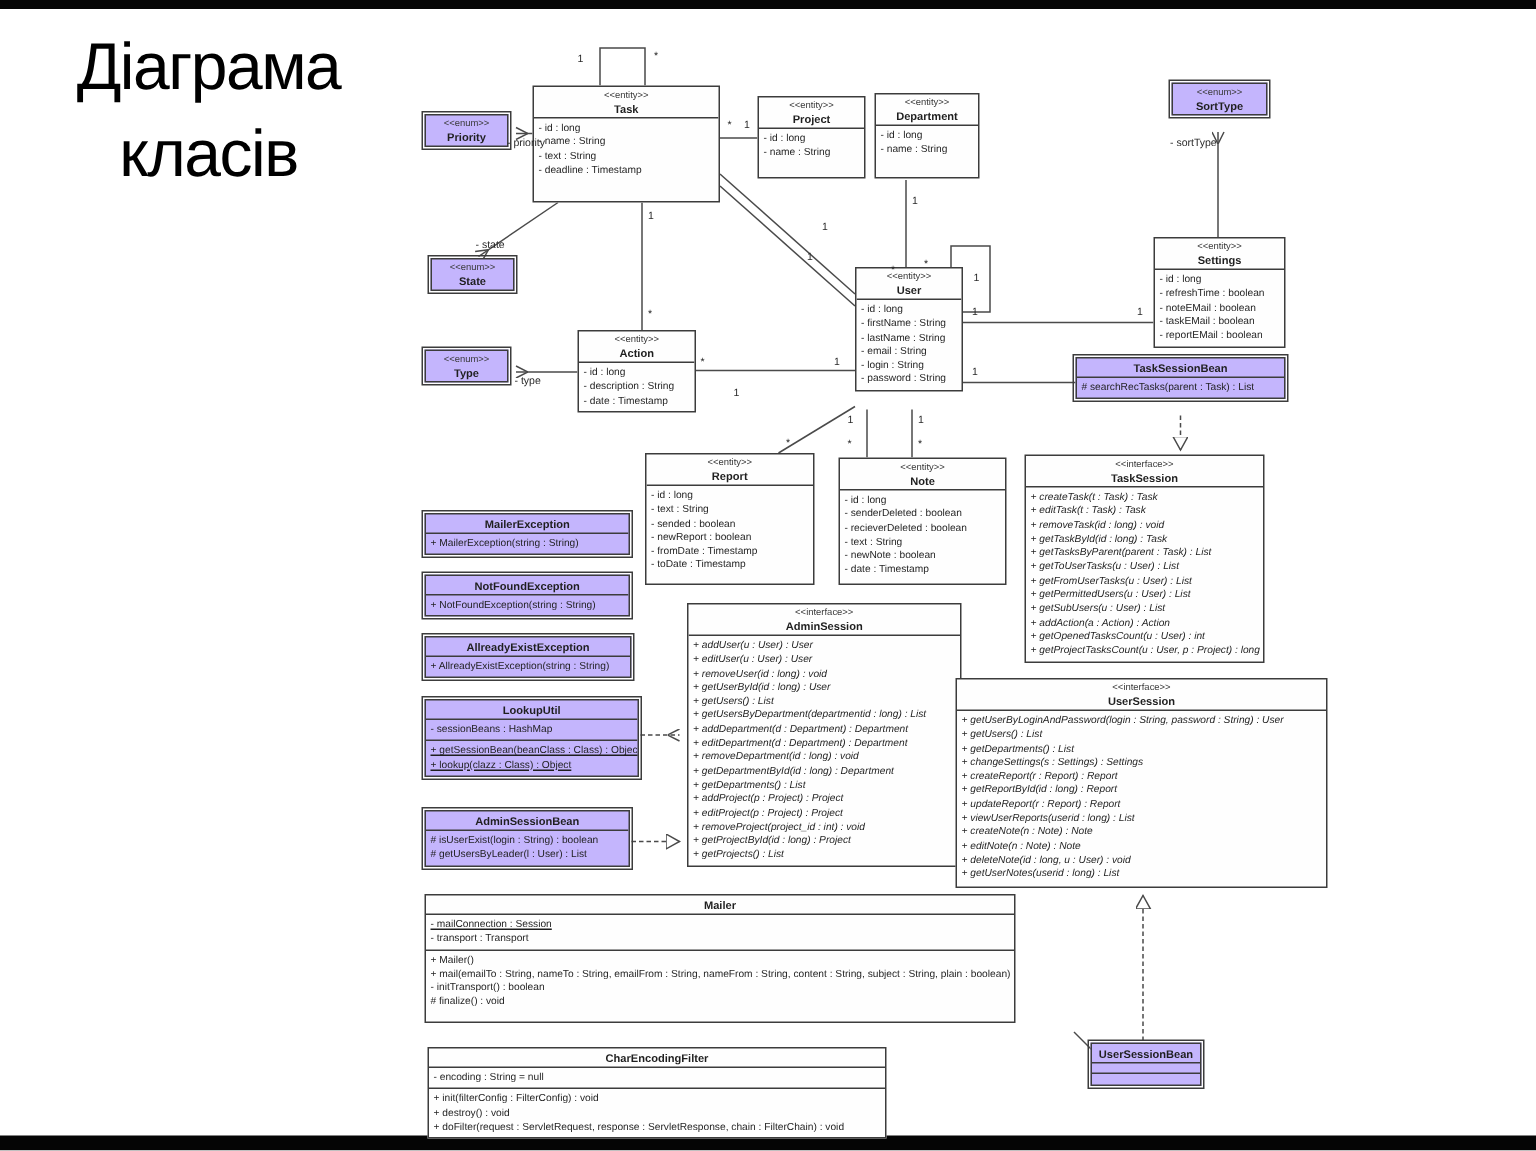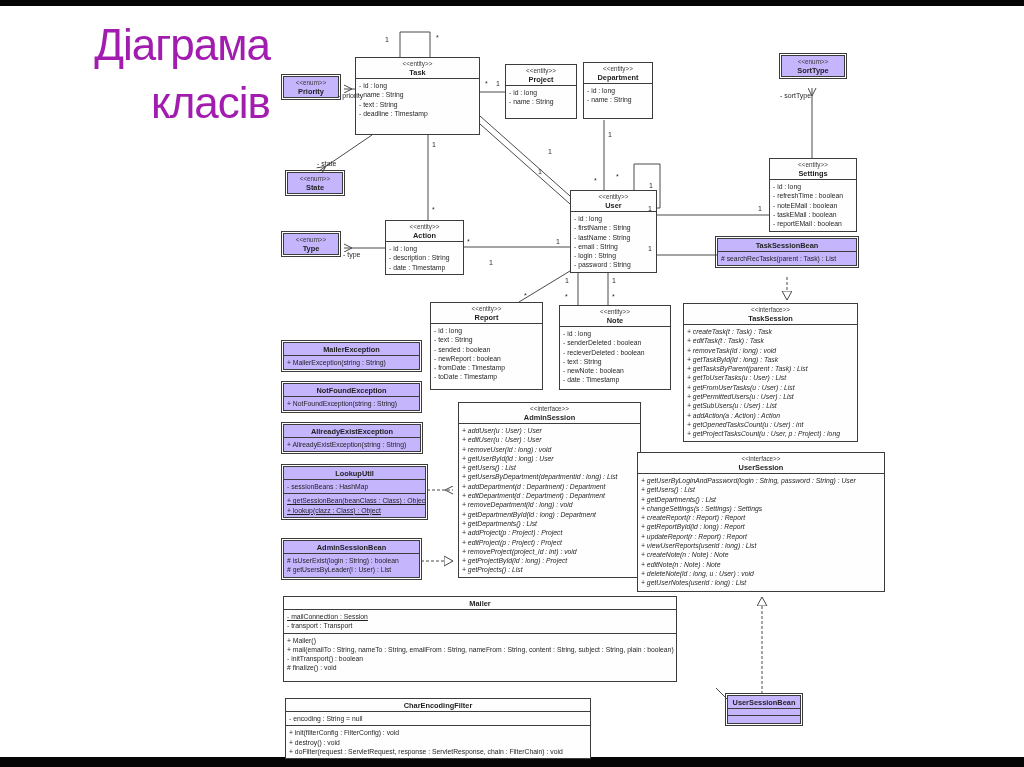--- a/index.html
+++ b/index.html
@@ -1,20 +1,20 @@
 <!DOCTYPE html>
 <html><head>
 <meta charset="utf-8">
 <style>
   *{margin:0;padding:0;box-sizing:border-box}
   html,body{width:1024px;height:767px}
   body{position:relative;background:#ffffff;font-family:"Liberation Sans",sans-serif;overflow:hidden;color:#1f1f1f}
   .topbar{position:absolute;left:0;top:0;width:1024px;height:6px;background:#050505}
   .bottombar{position:absolute;left:0;top:757px;width:1024px;height:10px;background:#050505}
-  .title{position:absolute;left:8px;top:16px;width:262px;text-align:right;font-size:44px;line-height:1.32;color:#a21caf;letter-spacing:-1px}
+  .title{position:absolute;left:8px;top:16px;width:262px;text-align:center;font-size:44px;line-height:1.32;color:#000000;letter-spacing:-1px}
   svg.edges{position:absolute;left:0;top:0;z-index:1}
   .labels-layer{position:absolute;left:0;top:0;width:1024px;height:767px;z-index:3;pointer-events:none}
   .lbl{position:absolute;font-size:7px;line-height:8px;color:#2a2a2a;white-space:nowrap}
   .box{position:absolute;z-index:2;background:#fefefe;border:1px solid #3c3c3c;font-size:6.8px;overflow:hidden}
   .box.dbl{outline:1px solid #3c3c3c;outline-offset:1px;background:#c4b5fd}
   .box.thick{border-width:1.5px}
   .hd{text-align:center;padding:2px 2px 1px 2px;border-bottom:1px solid #3c3c3c}
   .hd.noline{border-bottom:none}
   .box .hd:last-child{border-bottom:none}
   .st{font-size:6.3px;color:#3a3a3a;line-height:8px}
@@ -134,21 +134,21 @@
     <div class="nm">Settings</div>
   </div>
   <div class="cp">
       <div class="member">- id : long</div>
       <div class="member">- refreshTime : boolean</div>
       <div class="member">- noteEMail : boolean</div>
       <div class="member">- taskEMail : boolean</div>
       <div class="member">- reportEMail : boolean</div>
     </div>
 </div>
-<div class="box thick" style="left:570px;top:190px;width:87px;min-height:83px">
+<div class="box thick" style="left:570px;top:178px;width:72px;min-height:83px">
   <div class="hd">
     <div class="st">&lt;&lt;entity&gt;&gt;</div>
     <div class="nm">User</div>
   </div>
   <div class="cp">
       <div class="member">- id : long</div>
       <div class="member">- firstName : String</div>
       <div class="member">- lastName : String</div>
       <div class="member">- email : String</div>
       <div class="member">- login : String</div>
@@ -249,21 +249,21 @@
     </div>
 </div>
 <div class="box dbl" style="left:727px;top:695px;width:74px">
   <div class="hd">
     <div class="nm">UserSessionBean</div>
   </div>
   <div class="cp"></div>
   <div class="cp"></div>
 </div>
 
-<div class="box iface" style="left:683px;top:303px;width:175px;min-height:135px">
+<div class="box iface" style="left:683px;top:303px;width:160px;min-height:135px">
   <div class="hd">
     <div class="st">&lt;&lt;interface&gt;&gt;</div>
     <div class="nm">TaskSession</div>
   </div>
   <div class="cp">
       <div class="member">+ createTask(t : Task) : Task</div>
       <div class="member">+ editTask(t : Task) : Task</div>
       <div class="member">+ removeTask(id : long) : void</div>
       <div class="member">+ getTaskById(id : long) : Task</div>
       <div class="member">+ getTasksByParent(parent : Task) : List</div>

